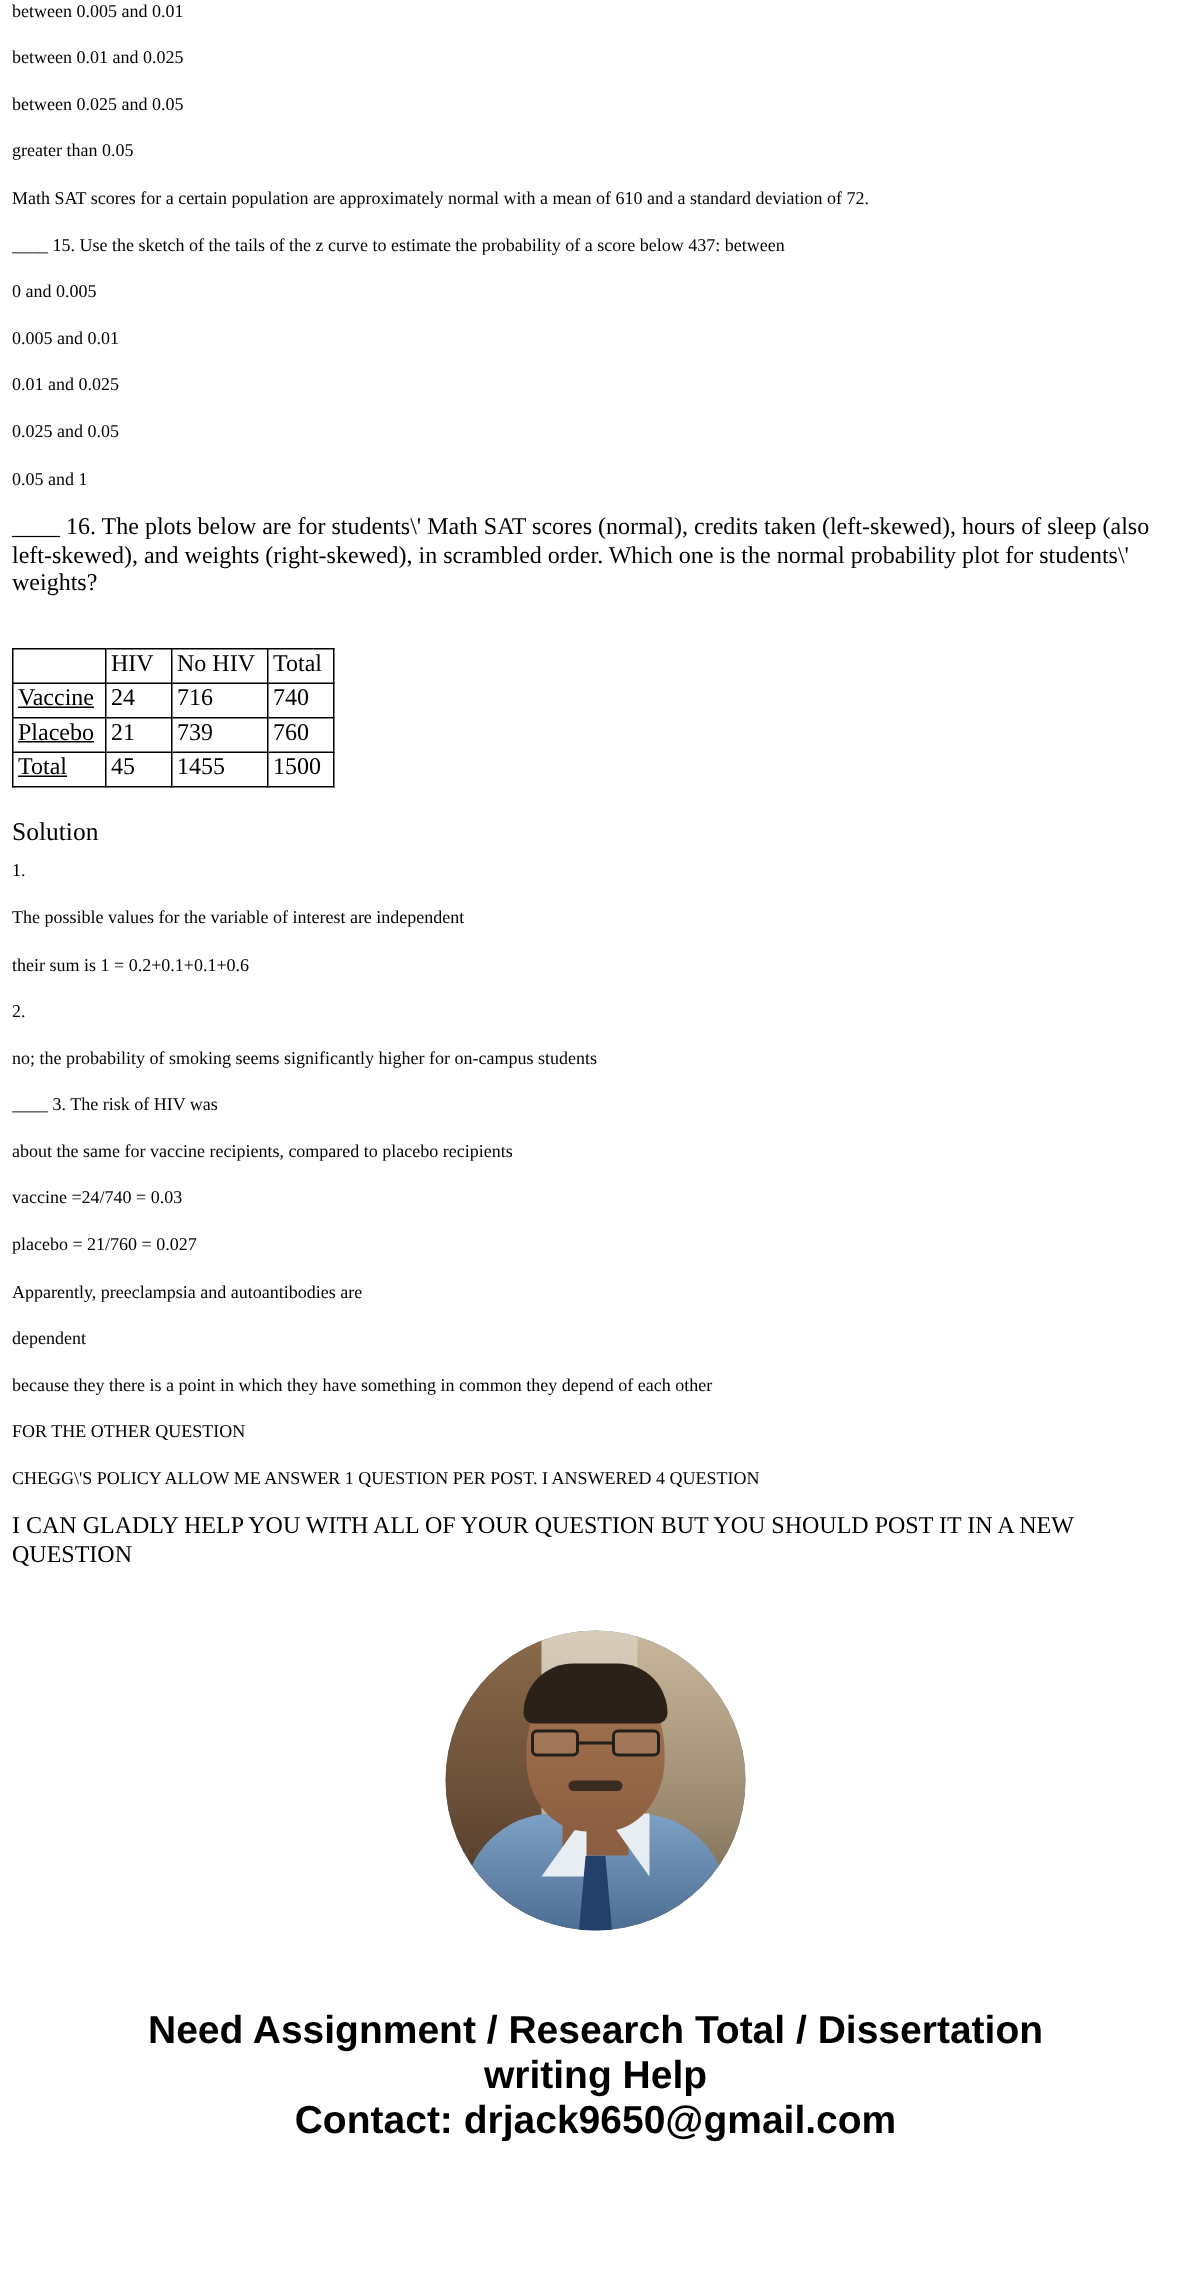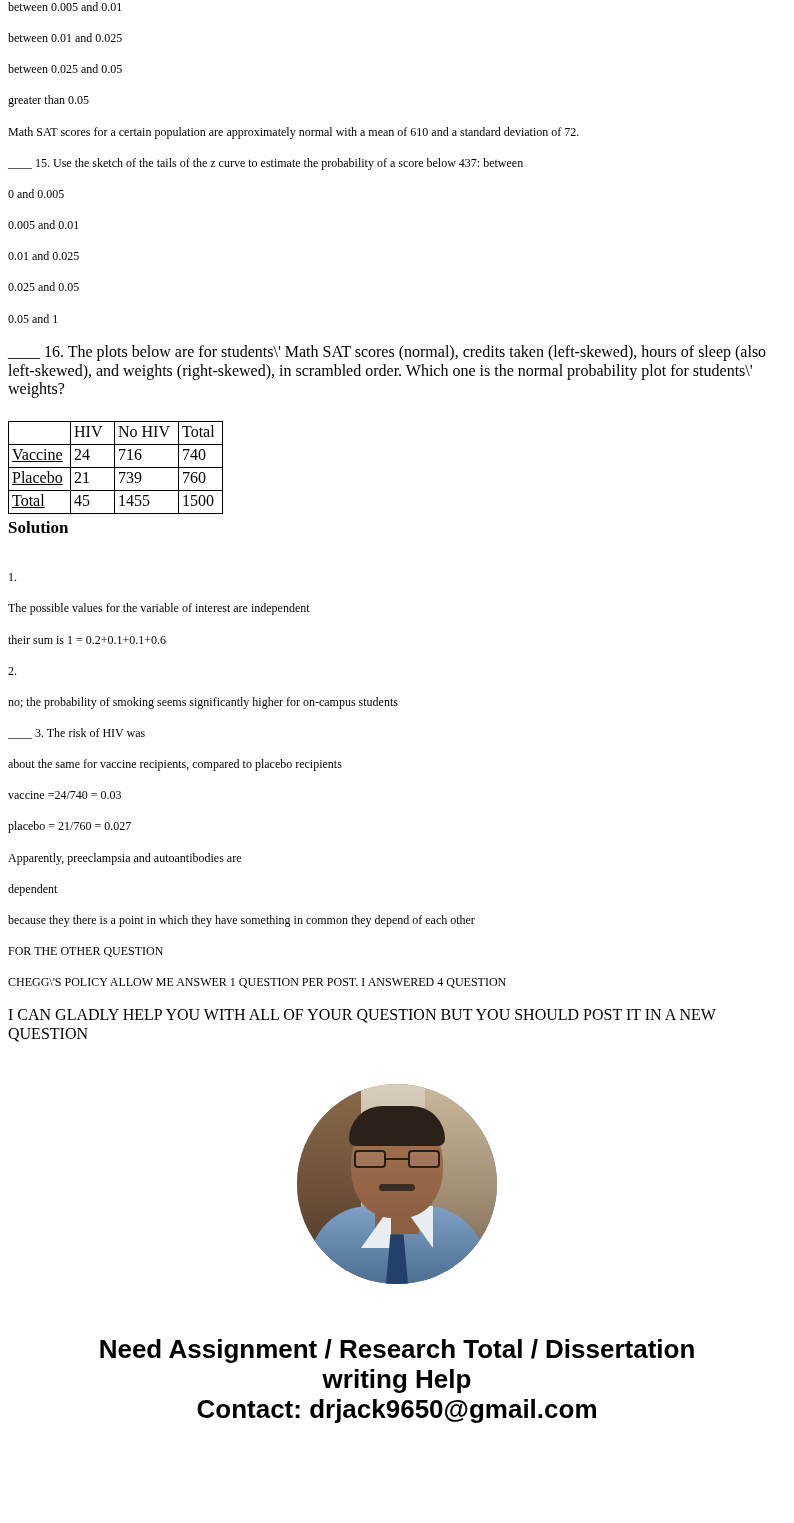--- a/index.html
+++ b/index.html
@@ -29,33 +29,33 @@
   .gap {
     height: 17px;
   }
   .para {
     margin: 0;
     padding: 0;
     line-height: 1.18;
     font-size: 16px;
   }
   .block {
-    margin-bottom: 22px;
+    margin-bottom: 33px;
   }
   h3.solution {
     font-family: "Liberation Serif", serif;
     font-size: 17px;
-    font-weight: bold;
-    margin: 0 0 32px 0;
+    font-weight: normal;
+    margin: 0 0 8px 0;
     padding: 0;
     line-height: 1.2;
   }
   table.data {
     border-collapse: collapse;
-    margin: 0 0 4px 0;
+    margin: 0 0 20px 0;
     font-size: 16px;
     font-family: "Liberation Serif", serif;
   }
   table.data td {
     border: 1px solid #000000;
     padding: 1px 4px 2px 3px;
     vertical-align: top;
     line-height: 1.18;
   }
   table.data td.c0 { width: 54px; text-decoration: underline; }

